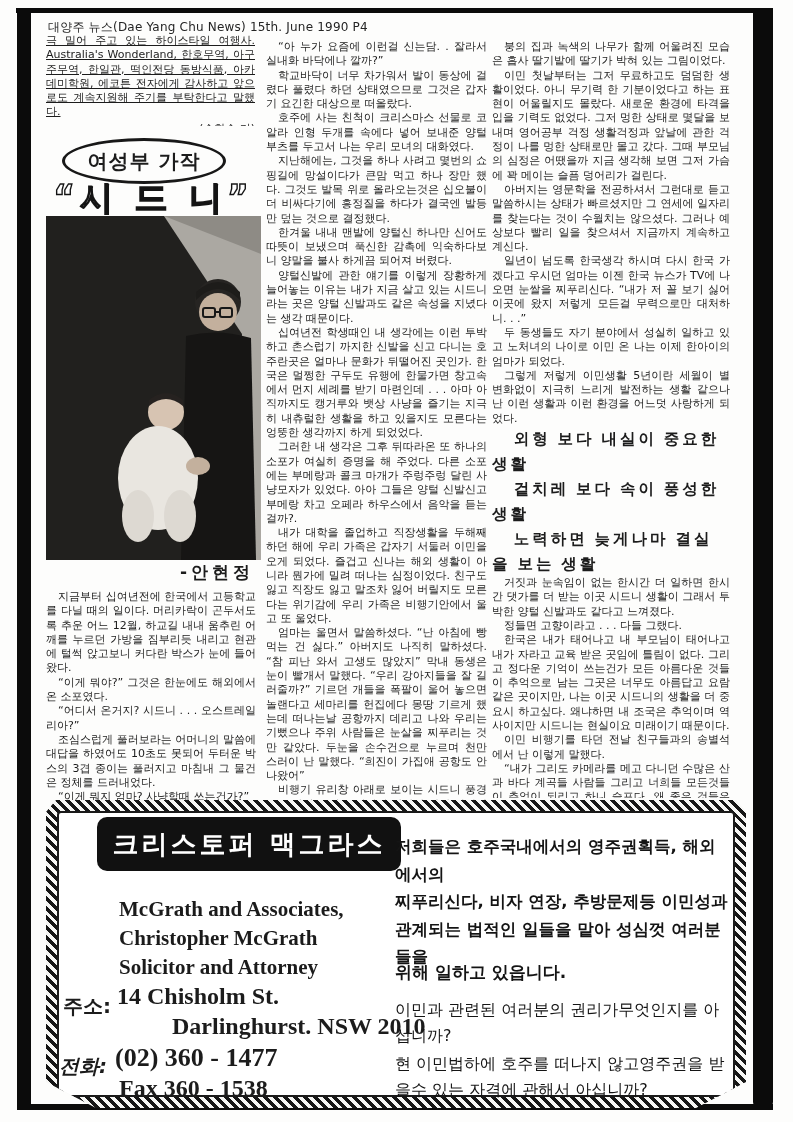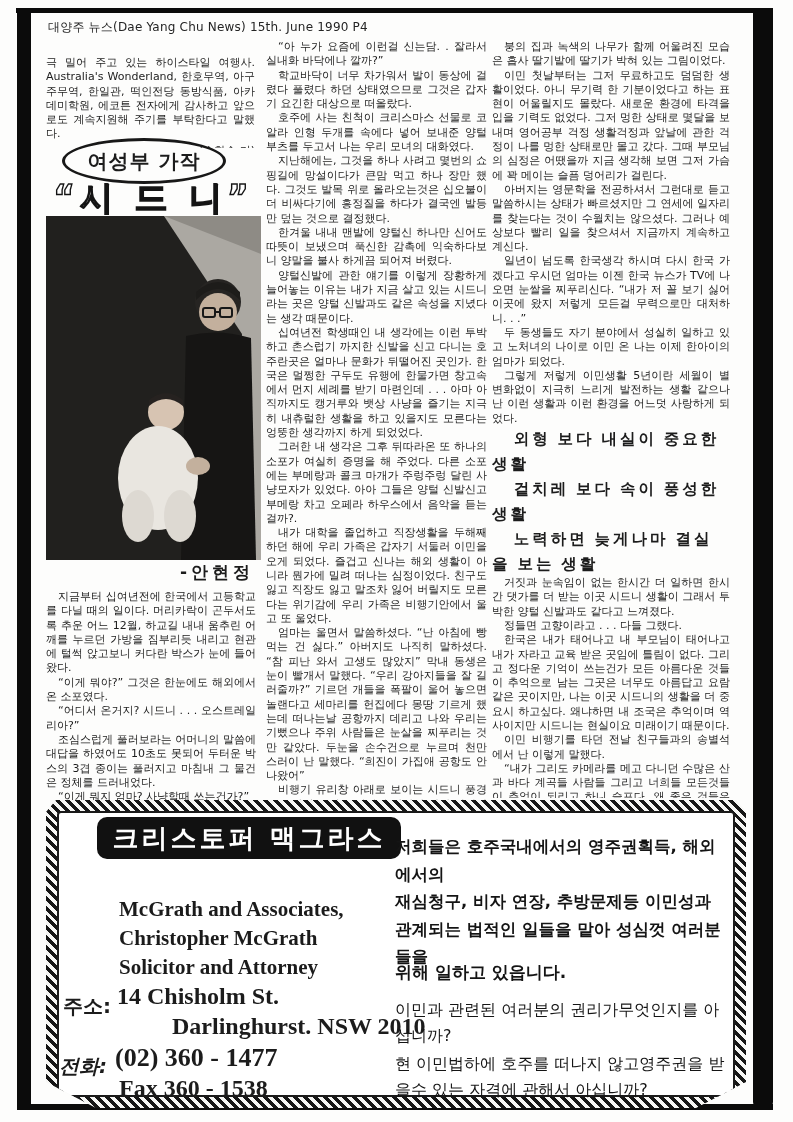--- a/index.html
+++ b/index.html
@@ -10,21 +10,21 @@
   .scan-top{left:16px;top:8px;width:756px;height:5px;}
   .scan-left{left:17px;top:8px;width:14px;height:1100px;}
   .scan-right{left:753px;top:8px;width:20px;height:1100px;border-radius:0 0 6px 6px;}
   .scan-bottom{left:17px;top:1104px;width:756px;height:6px;}
 
   .masthead{position:absolute;left:48px;top:19px;width:420px;font-size:12px;letter-spacing:.2px;color:#242424;}
 
   .col{position:absolute;font-size:11px;line-height:14.3px;text-align:justify;overflow:hidden;}
   .col p{margin:0;text-indent:1.1em;}
   .col p.noindent{text-indent:0;}
-  .col1-top{left:46px;top:56px;width:209px;height:92px;}
+  .col1-top{left:46px;top:34px;width:209px;height:92px;text-decoration:underline;}
   .byline{text-align:right;text-indent:0 !important;margin-top:2px !important;}
   .badge{position:absolute;left:62px;top:138px;width:158px;height:40px;border:3px solid #181818;
          border-radius:50%;display:flex;align-items:center;justify-content:center;
          font-size:20px;font-weight:bold;letter-spacing:1px;}
   .story-title{position:absolute;left:46px;top:176px;width:215px;text-align:center;
          font-size:33px;font-weight:bold;letter-spacing:5px;color:#c2410c;
          -webkit-text-fill-color:#ffffff;-webkit-text-stroke:1.4px #141414;}
   .photo{position:absolute;left:46px;top:216px;width:215px;height:344px;background:#8f8c87;}
   .author{position:absolute;left:46px;top:561px;width:208px;text-align:right;font-size:17px;
           font-weight:bold;letter-spacing:4px;}
@@ -34,21 +34,21 @@
   .emph{font-family:"Liberation Serif",serif;font-size:15.5px;font-weight:600;letter-spacing:3px;
         line-height:25px;text-indent:1.4em !important;text-align:left !important;}
 
   
   .ad{position:absolute;left:46px;top:800px;width:700px;height:308px;
       background:repeating-linear-gradient(45deg,#161616 0 3.5px,#f6f6f4 3.5px 7px);
       clip-path:polygon(10px 0,calc(100% - 10px) 0,100% 12px,100% calc(100% - 26px),
                 calc(100% - 50px) 100%,50px 100%,0 calc(100% - 26px),0 12px);}
   .ad-inner{position:absolute;left:11px;top:11px;right:11px;bottom:11px;background:#ffffff;
       border:2px solid #1a1a1a;border-radius:4px;}
-  .ad-title{position:absolute;left:38px;top:4px;width:304px;height:42px;background:#111111;
+  .ad-title{position:absolute;left:38px;top:4px;width:304px;height:54px;background:#111111;
       border-radius:10px;display:flex;align-items:center;justify-content:center;
       color:#ffffff;font-size:26px;font-weight:bold;letter-spacing:3px;}
   .firm{position:absolute;left:60px;top:82px;font-family:"Liberation Serif",serif;
       font-size:21px;font-weight:bold;line-height:29px;color:#1b1b1b;}
   .firm p{margin:0;}
   .services{position:absolute;left:336px;top:20px;width:334px;font-size:16.5px;font-weight:bold;
       line-height:27.5px;color:#141414;}
   .services p{margin:0;}
   .services-closing{position:absolute;left:336px;top:148px;width:334px;font-size:17px;
       font-weight:bold;color:#141414;}
@@ -158,21 +158,21 @@
   <div class="ad">
     <div class="ad-inner">
       <div class="ad-title">크리스토퍼 맥그라스</div>
       <div class="firm">
           <p>McGrath  and  Associates,</p>
           <p>Christopher McGrath</p>
           <p>Solicitor  and  Attorney</p>
         </div>
       <div class="services">
           <p>저희들은 호주국내에서의 영주권획득, 해외에서의</p>
-          <p>재심청구, 비자 연장,  추방문제등 이민성과</p>
+          <p>찌푸리신다, 비자 연장,  추방문제등 이민성과</p>
           <p>관계되는 법적인 일들을 맡아 성심껏 여러분들을</p>
         </div>
       <div class="services-closing">위해 일하고 있읍니다.</div>
       <div class="addr-label">주소:</div>
       <div class="addr1">14 Chisholm St.</div>
       <div class="addr2">Darlinghurst. NSW 2010</div>
       <div class="phone-label">전화:</div>
       <div class="phone">(02)  360 - 1477</div>
       <div class="fax">Fax 360 - 1538</div>
       <div class="question q1">이민과 관련된 여러분의 권리가무엇인지를 아십니까?</div>

